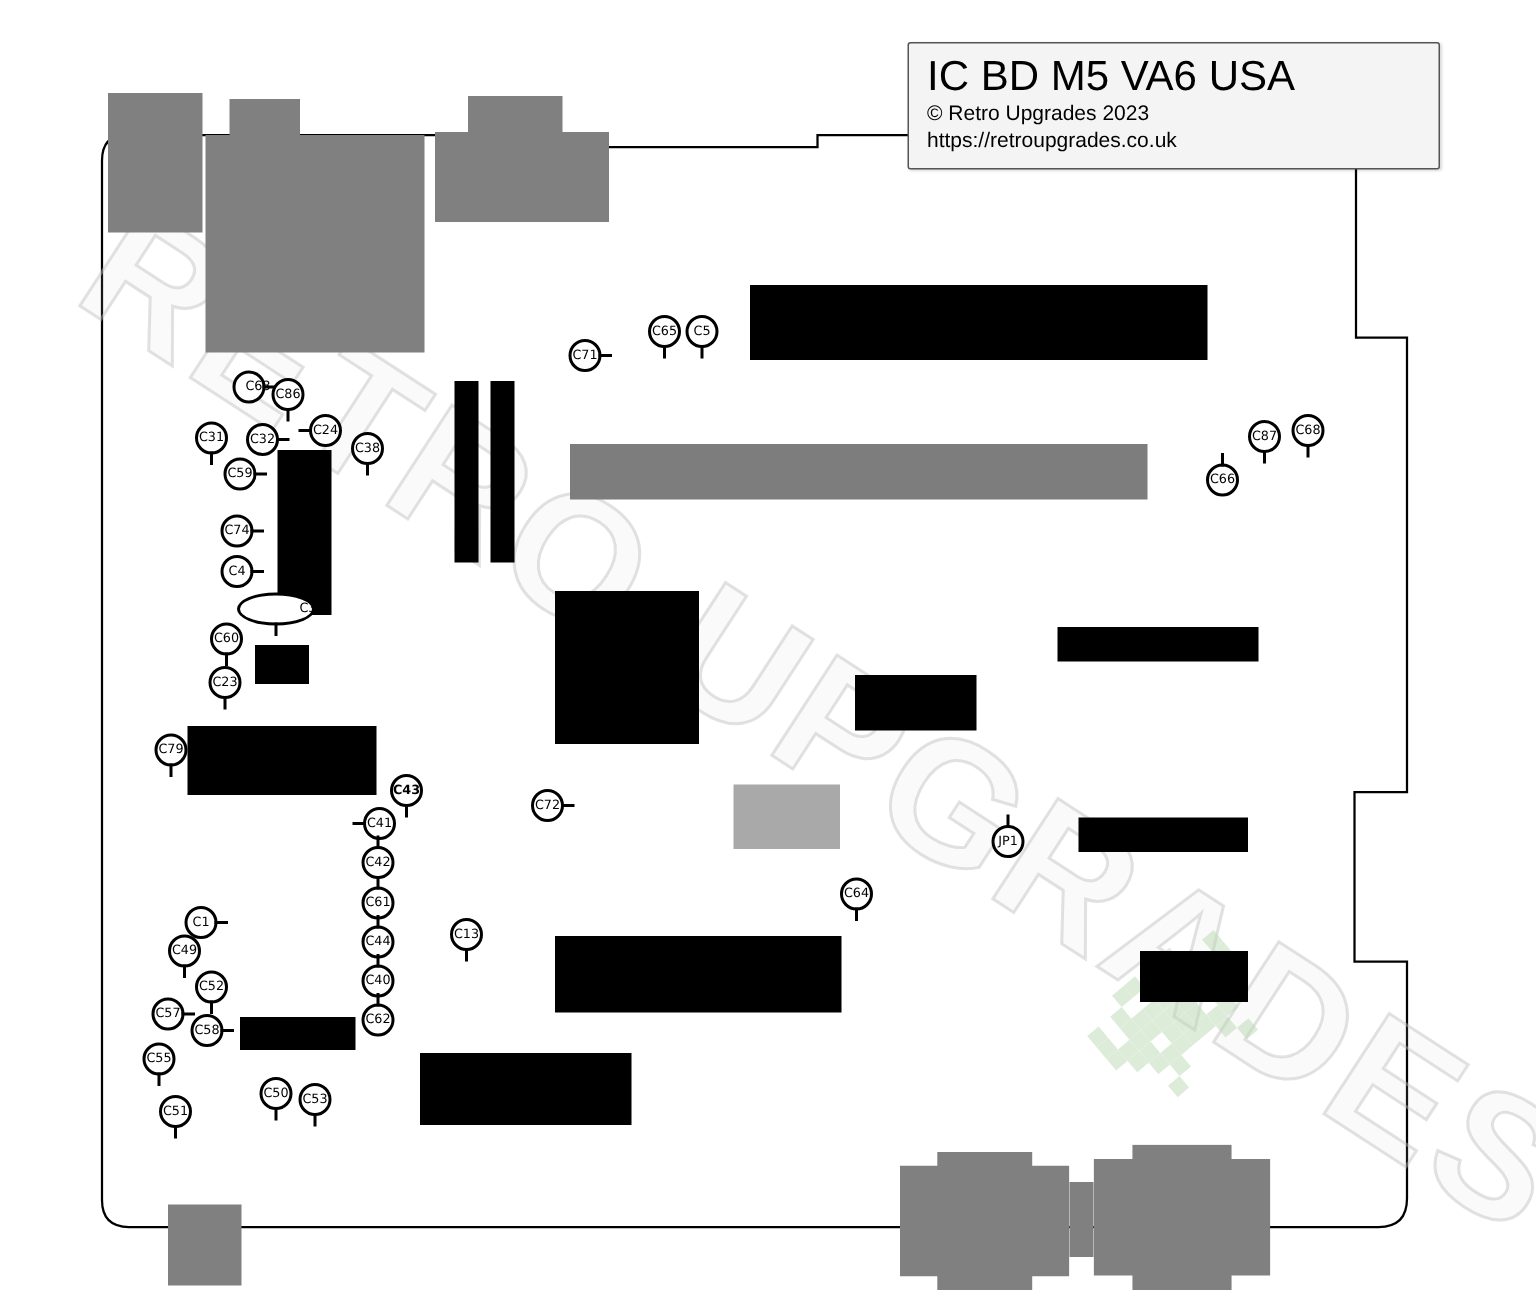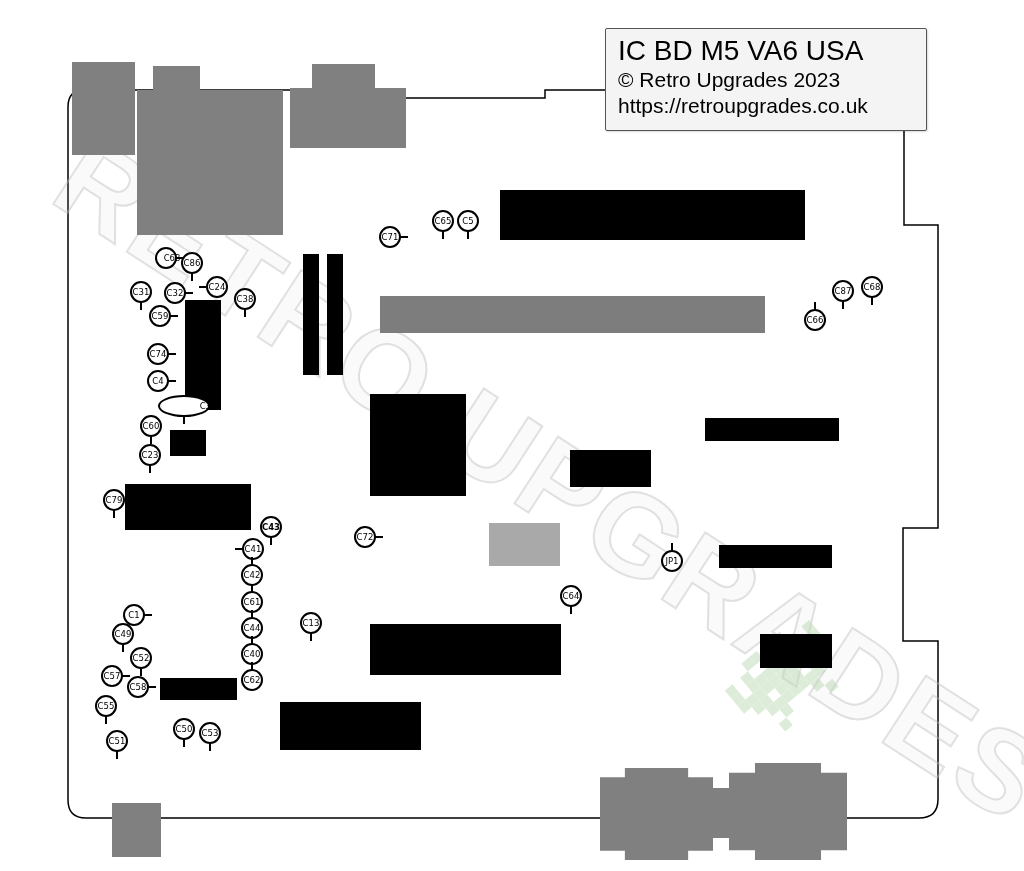--- a/index.html
+++ b/index.html
@@ -29,27 +29,27 @@
     display:flex;align-items:center;justify-content:center;
   }
   .mlabel{font-size:8.5px;line-height:1;color:#000;font-family:"DejaVu Sans",sans-serif;}
   .stem{position:absolute;background:#000;}
   .stem.right{left:100%;top:50%;width:9px;height:2px;margin-top:-1px;}
   .stem.left{right:100%;top:50%;width:9px;height:2px;margin-top:-1px;}
   .stem.up{bottom:100%;left:50%;width:2px;height:9px;margin-left:-1px;}
   .stem.down{top:100%;left:50%;width:2px;height:9px;margin-left:-1px;}
 
   .title-block{
-    position:absolute;left:605px;top:28px;width:322px;z-index:10;box-sizing:border-box;
+    position:absolute;left:605px;top:28px;width:355px;z-index:10;box-sizing:border-box;
     background:#f4f4f4;border:1px solid #555;border-radius:2px;
     padding:6px 12px 10px 12px;
     box-shadow:1px 1px 2px rgba(0,0,0,0.15);
   }
   .title-block .tb-title{font-size:28px;line-height:1.15;color:#000;}
-  .title-block .tb-line{font-size:21px;line-height:1.25;color:#000;}
+  .title-block .tb-line{font-size:14px;line-height:1.25;color:#000;}
 
   .mascot{
     position:absolute;left:842px;top:668px;z-index:1;
     width:10px;height:10px;background:transparent;
     transform:rotate(140deg);opacity:0.5;
     color:#bcd8b4;
   }
   
   .mascot::after{
     content:"";position:absolute;width:10px;height:10px;background:transparent;

